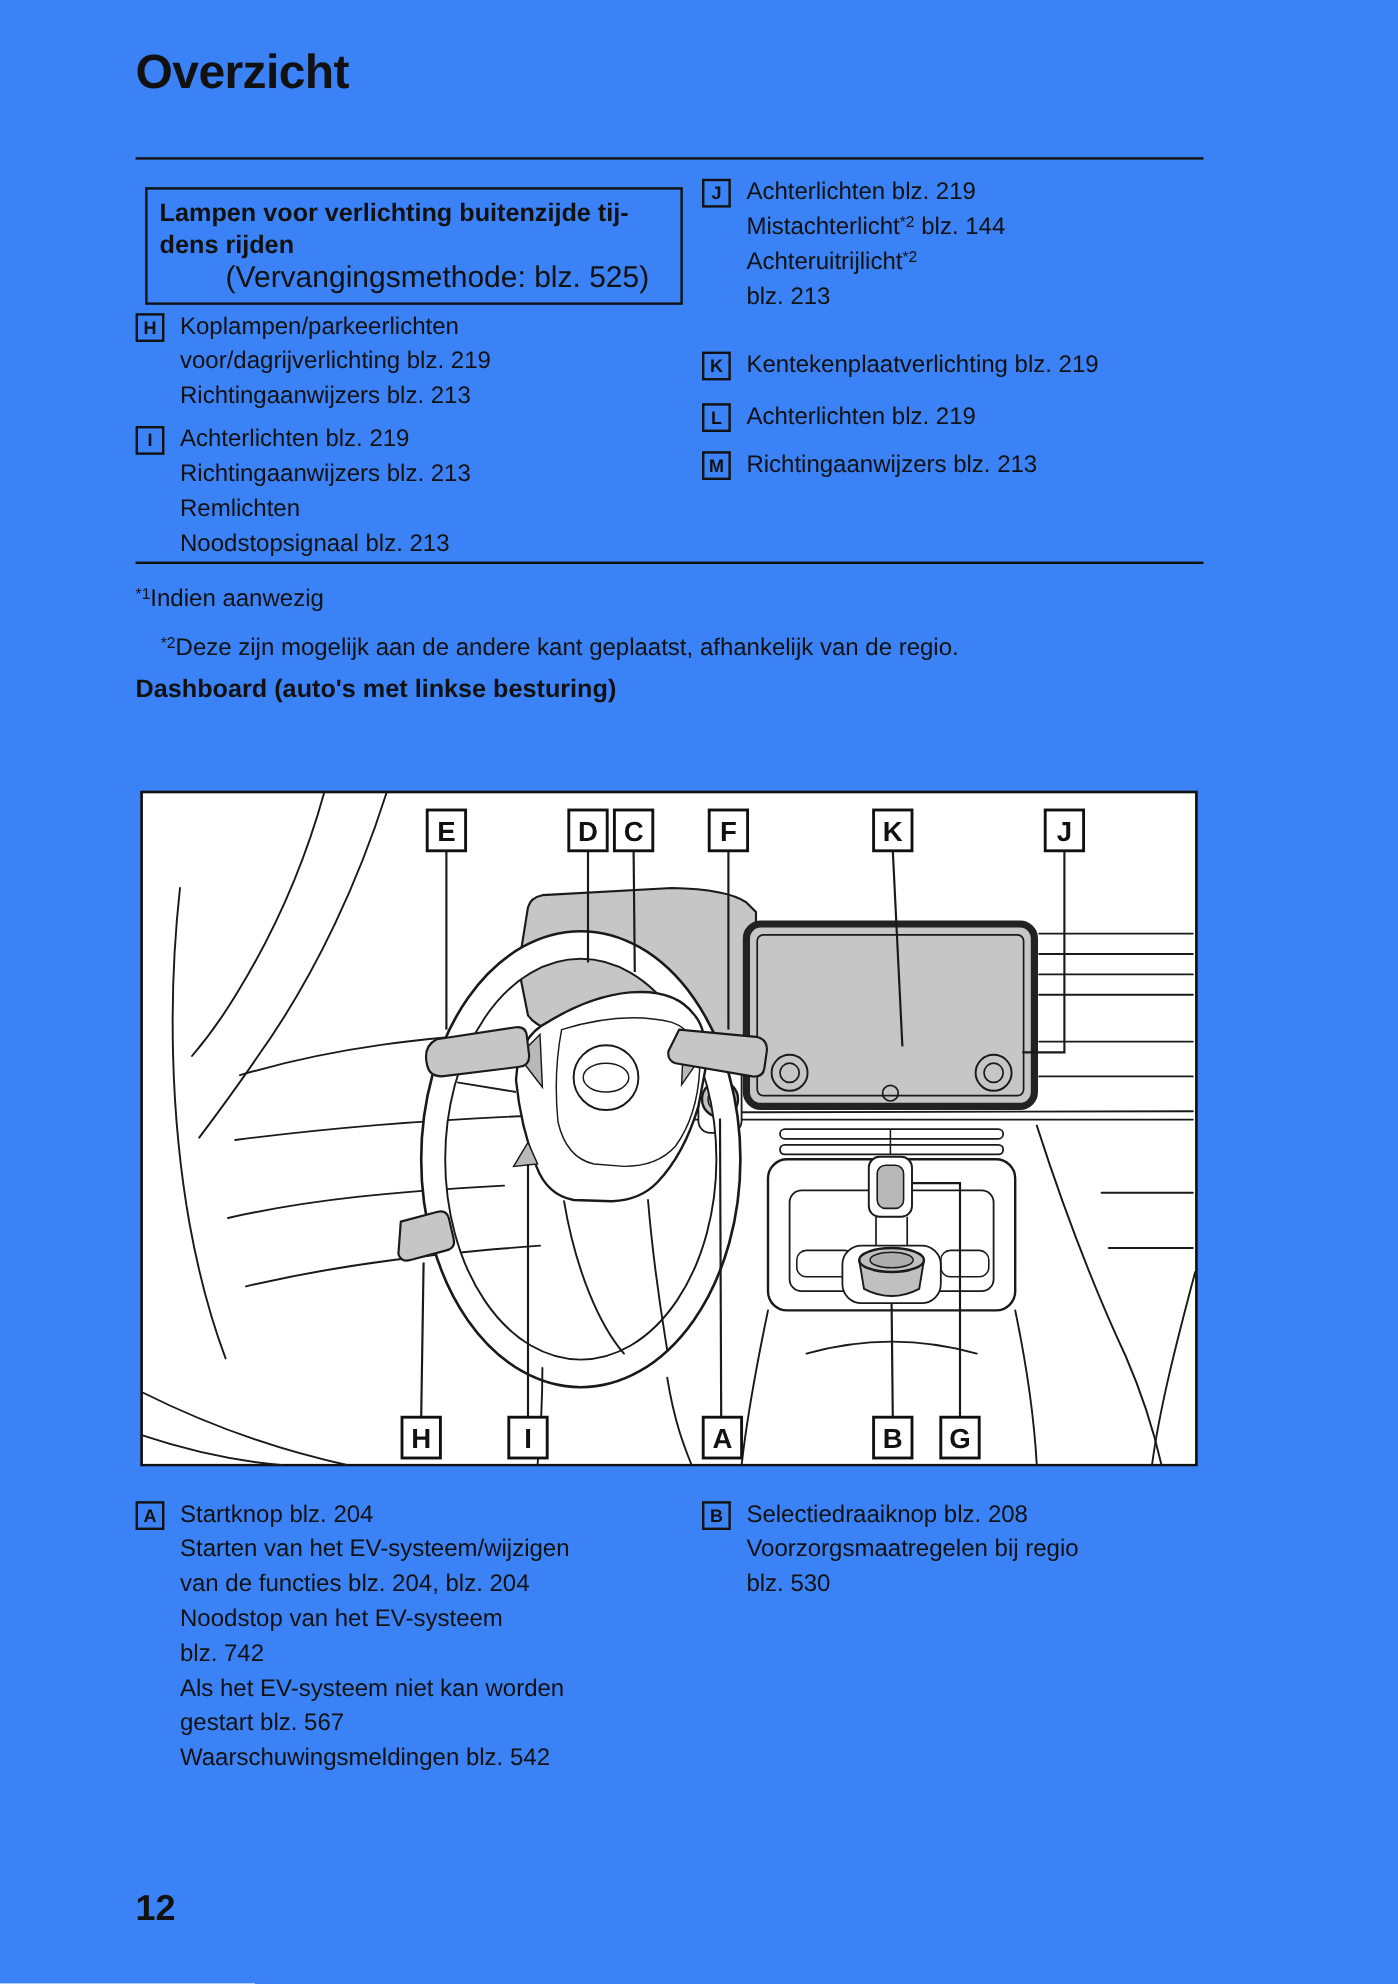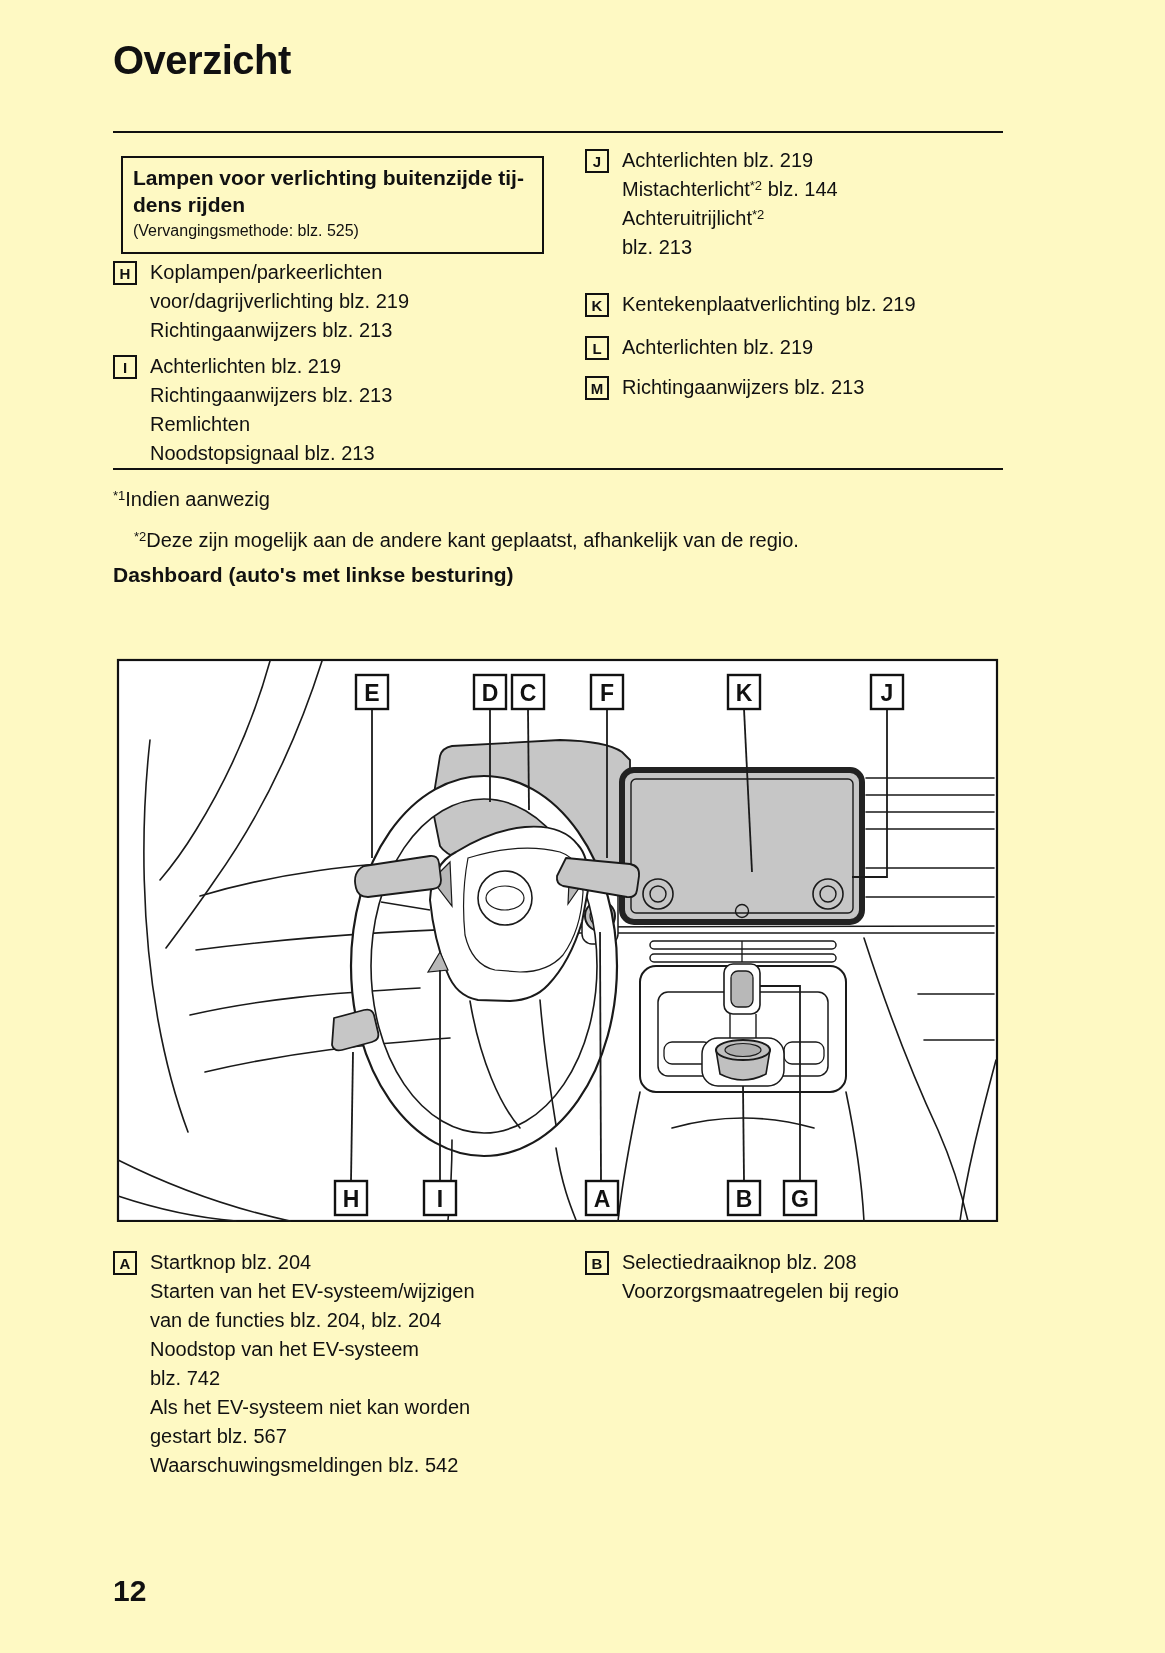--- a/index.html
+++ b/index.html
@@ -1,25 +1,25 @@
 <!DOCTYPE html>
 <html><head>
 <meta charset="utf-8">
 <style>
   html,body{margin:0;padding:0;background:#fff;}
-  #page{position:relative;width:1165px;height:1653px;background:#fef9c3;overflow:hidden;
+  #page{position:relative;width:1165px;height:1653px;background:#3b82f6;overflow:hidden;
         font-family:"Liberation Sans",sans-serif;color:#111;}
   .abs{position:absolute;}
   #title{left:113px;top:38px;font-size:40px;font-weight:bold;letter-spacing:-0.5px;}
   .rule{left:113px;width:890px;border-top:2px solid #111;height:0;}
   #rule1{top:131px;}
   #rule2{top:468px;}
-  #lampbox{left:121px;top:156px;width:408px;border:2.5px solid #111;padding:6px 1px 8px 10px;}
+  #lampbox{left:121px;top:156px;width:408px;border:2.5px solid #111;padding:6px 26px 8px 10px;}
   #lampbox .bt{font-size:21px;font-weight:bold;line-height:27px;}
-  #lampbox .bn{font-size:16px;line-height:26px;}
+  #lampbox .bn{font-size:25px;line-height:26px;text-align:right;}
   .item{display:flex;align-items:flex-start;}
   .keybox{flex:0 0 auto;width:20px;height:20px;border:2px solid #111;
           display:flex;align-items:center;justify-content:center;
           font-size:15px;font-weight:bold;margin-top:3px;margin-right:13px;}
   .lines{font-size:20px;line-height:29px;}
   .lines sup,.fn sup{font-size:13px;line-height:0;vertical-align:6px;}
   .fn{font-size:20px;line-height:26px;}
   #heading{left:113px;top:563px;font-size:21px;font-weight:bold;}
   #diagram{left:113px;top:656px;}
   #pagenum{left:113px;top:1574px;font-size:30px;font-weight:bold;}
@@ -279,18 +279,19 @@
       <div>Als het EV-systeem niet kan worden</div>
       <div>gestart blz. 567</div>
       <div>Waarschuwingsmeldingen blz. 542</div>
     </div>
   </div>
   <div class="abs item" style="left:585px;top:1248px;">
     <span class="keybox">B</span>
     <div class="lines">
       <div>Selectiedraaiknop blz. 208</div>
       <div>Voorzorgsmaatregelen bij regio</div>
+      <div>blz. 530</div>
     </div>
   </div>
 
   <div id="pagenum" class="abs">12</div>
 
 </div>
 
 </body></html>

